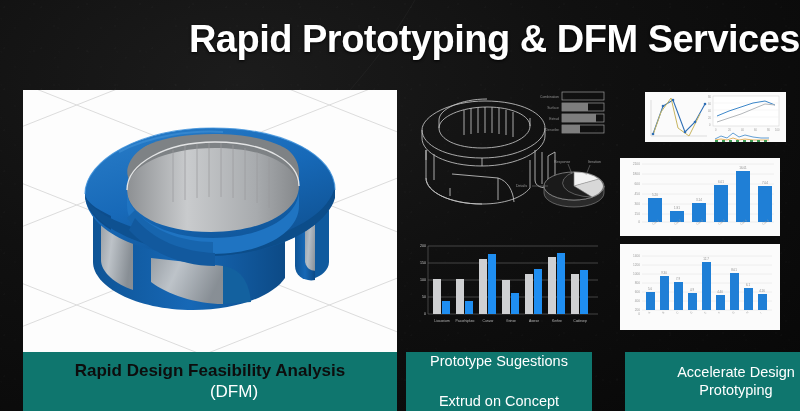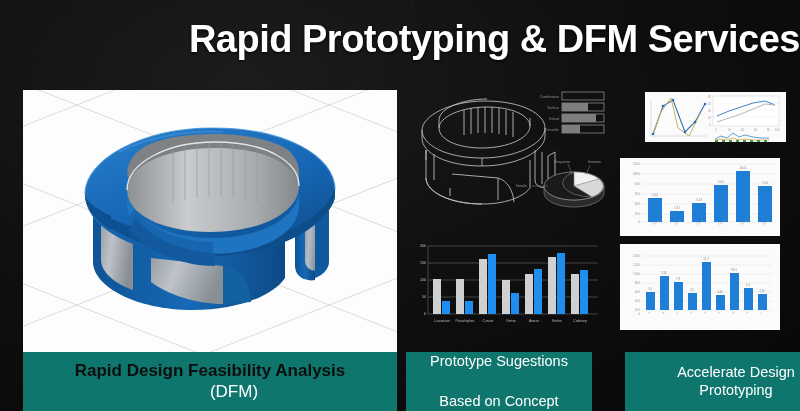--- a/index.html
+++ b/index.html
@@ -473,19 +473,19 @@
   </svg>
 </div>
 
 <div class="cap cap-main">
   <div class="l1">Rapid Design Feasibility Analysis</div>
   <div class="l2">(DFM)</div>
 </div>
 
 <div class="cap cap-mid">
   <div class="l1">Prototype Sugestions</div>
-  <div class="l2">Based on Concept</div>
+  <div class="l2">Extrud on Concept</div>
 </div>
 
 <div class="cap cap-right">
   <div class="l1">Accelerate Design</div>
   <div class="l2">Prototyping</div>
 </div>
 
 </body></html>

